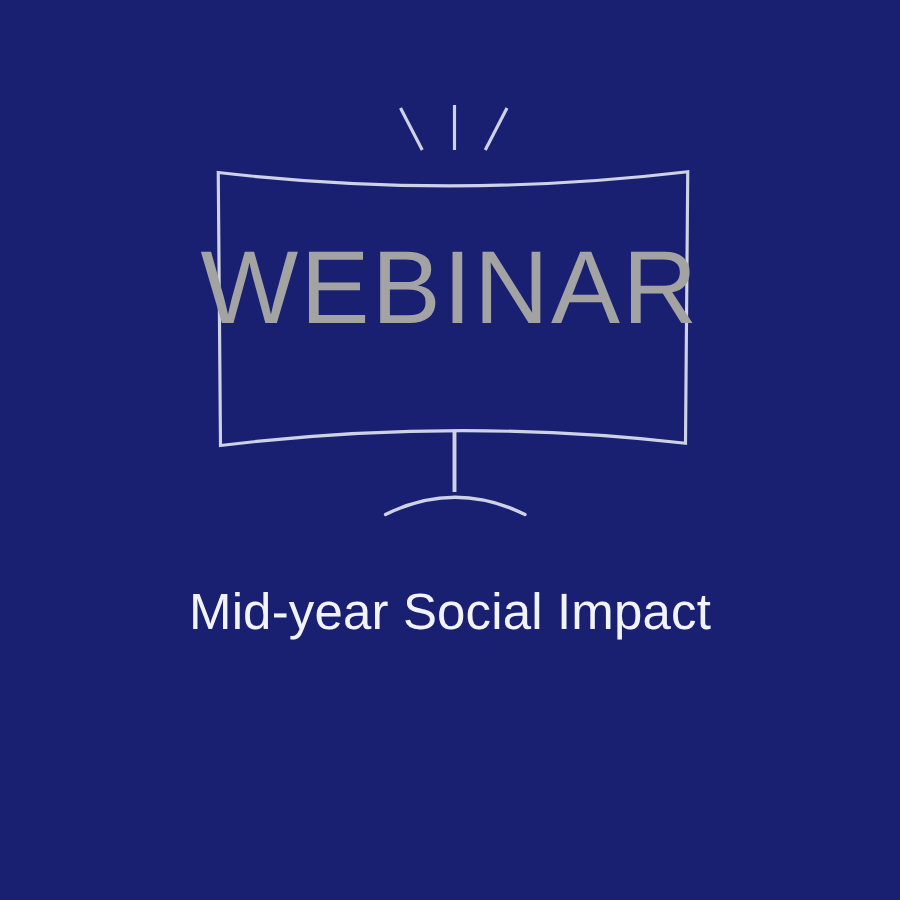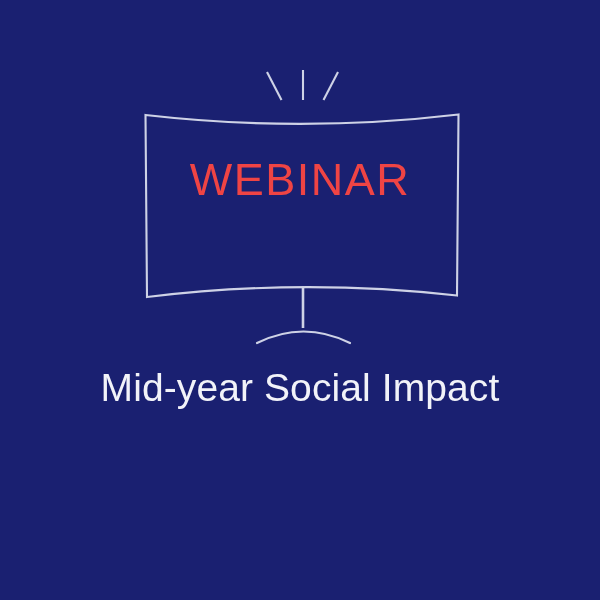--- a/index.html
+++ b/index.html
@@ -26,38 +26,38 @@
     width: 600px;
     height: 600px;
     pointer-events: none;
   }
   #webinar-label {
     position: absolute;
     left: 0;
     top: 157px;
     width: 600px;
     text-align: center;
-    color: #ef4444;
+    color: #a3a3a3;
     font-family: "Liberation Sans", sans-serif;
     font-weight: 300;
-    font-size: 45px;
+    font-size: 69px;
     letter-spacing: 1.5px;
     line-height: 1;
     white-space: nowrap;
   }
   #title-block {
     position: absolute;
     left: 50px;
-    top: 369px;
+    top: 389px;
     width: 500px;
     text-align: center;
     color: #f2f3f9;
     font-family: "Liberation Sans", sans-serif;
     font-weight: 400;
-    font-size: 39px;
+    font-size: 34px;
     line-height: 38px;
     letter-spacing: 0.1px;
   }
   .title-line {
     display: block;
     white-space: nowrap;
   }
 </style>
 </head>
 <body>

